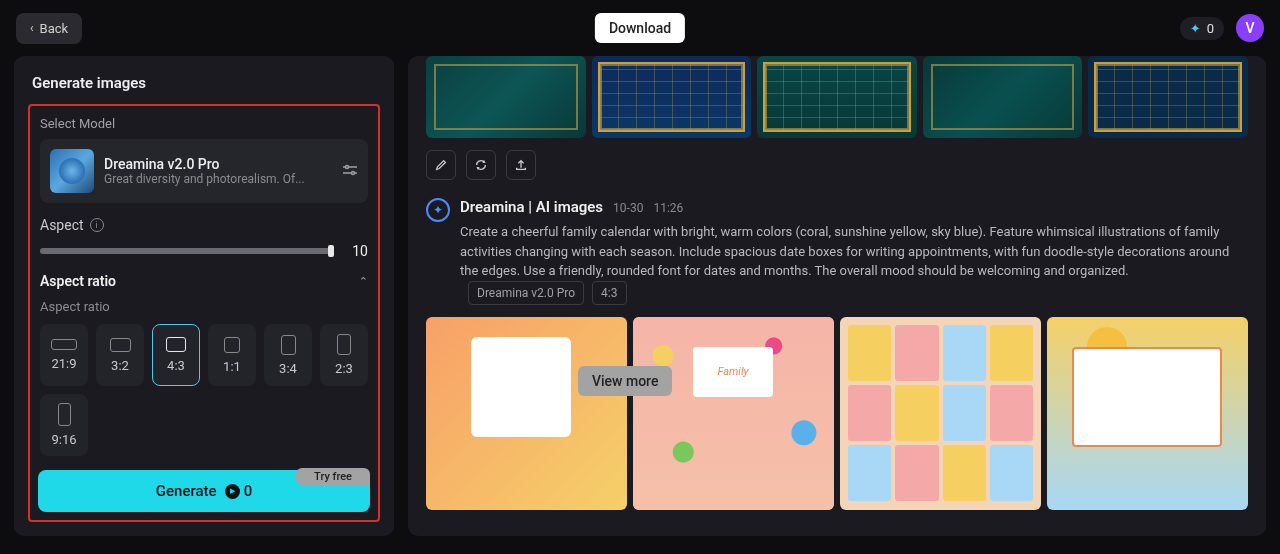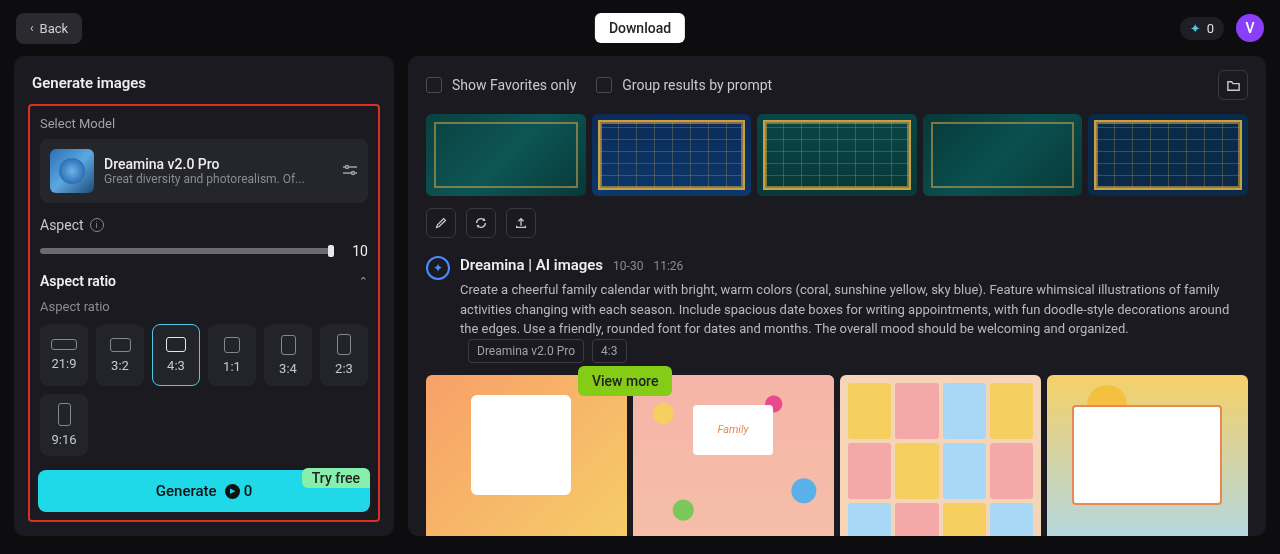--- a/index.html
+++ b/index.html
@@ -169,21 +169,21 @@
   .ratio-tile.selected .ratio-shape { border-color:#e8e8e8; }
 
   .generate-btn {
     background:#1fd9e8; color:#111; border-radius:8px; height:42px;
     display:flex; align-items:center; justify-content:center; gap:8px;
     font-size:15px; font-weight:500; cursor:pointer; position:relative;
     margin: 0 -2px 8px -2px;
   }
   .try-free {
     position:absolute; top:-2px; right:0;
-    background:#86efac; color:#222; font-size:14px; padding:2px 10px;
+    background:#a3a3a3; color:#222; font-size:11px; padding:2px 18px;
     border-radius:6px 6px 0 6px;
   }
   .gen-cost { display:flex; align-items:center; gap:4px; }
   .gen-cost-icon {
     width:15px; height:15px; background:#111; border-radius:50%;
     display:flex; align-items:center; justify-content:center;
   }
   .gen-cost-icon::after {
     content:"▶"; color:#1fd9e8; font-size:7px; margin-left:1px;
   }
@@ -250,21 +250,21 @@
   .g3 { background:#f5d5b8; display:flex; flex-direction:column; }
   .cal-grid { flex:1; display:grid; grid-template-columns:repeat(4,1fr); grid-template-rows:repeat(3,1fr); gap:4px; padding:8px; }
   .cal-cell { border-radius:3px; font-size:7px; padding:2px; }
   .cc-y { background:#f5d060; } .cc-p { background:#f5a8a8; } .cc-b { background:#a8d8f5; }
   .g4 { background:linear-gradient(#f5d068,#a8d8f5); }
   .sun { position:absolute; top:10px; left:40px; width:40px; height:40px; background:#f5c040; border-radius:50%; }
   .notebook { position:absolute; top:30px; left:25px; width:150px; height:100px; background:#fff; border-radius:4px; border:2px solid #e88a50; }
 
   .view-more-btn {
     position:absolute; left:170px; top:310px;
-    background:#84cc16; color:#222; padding:7px 14px; border-radius:6px;
+    background:#a3a3a3; color:#222; padding:7px 14px; border-radius:6px;
     font-size:14px; font-weight:500; cursor:pointer;
   }
 </style>
 </head>
 <body>
 
 <div class="topbar">
   <div class="back-btn">
     <span class="back-chevron">‹</span>
     <span>Back</span>
@@ -360,35 +360,20 @@
         <span>Generate</span>
         <span class="gen-cost">
           <span class="gen-cost-icon"></span>
           <span>0</span>
         </span>
       </div>
     </div>
   </div>
 
   <div class="content">
-    <div class="content-top">
-      <div class="check-row">
-        <div class="checkbox"></div>
-        <span>Show Favorites only</span>
-      </div>
-      <div class="check-row">
-        <div class="checkbox"></div>
-        <span>Group results by prompt</span>
-      </div>
-      <div class="folder-btn">
-        <svg width="15" height="15" viewBox="0 0 16 16" fill="none" stroke="currentColor" stroke-width="1.5">
-          <path d="M2 4 h4 l1.5 2 H14 v7 H2 z"></path>
-        </svg>
-      </div>
-    </div>
 
     <div class="thumb-row">
       <div class="thumb t1"></div>
       <div class="thumb t2">
           <div class="art-deco">
             <div class="art-grid"></div>
           </div>
         </div>
       <div class="thumb t3">
           <div class="art-deco">

